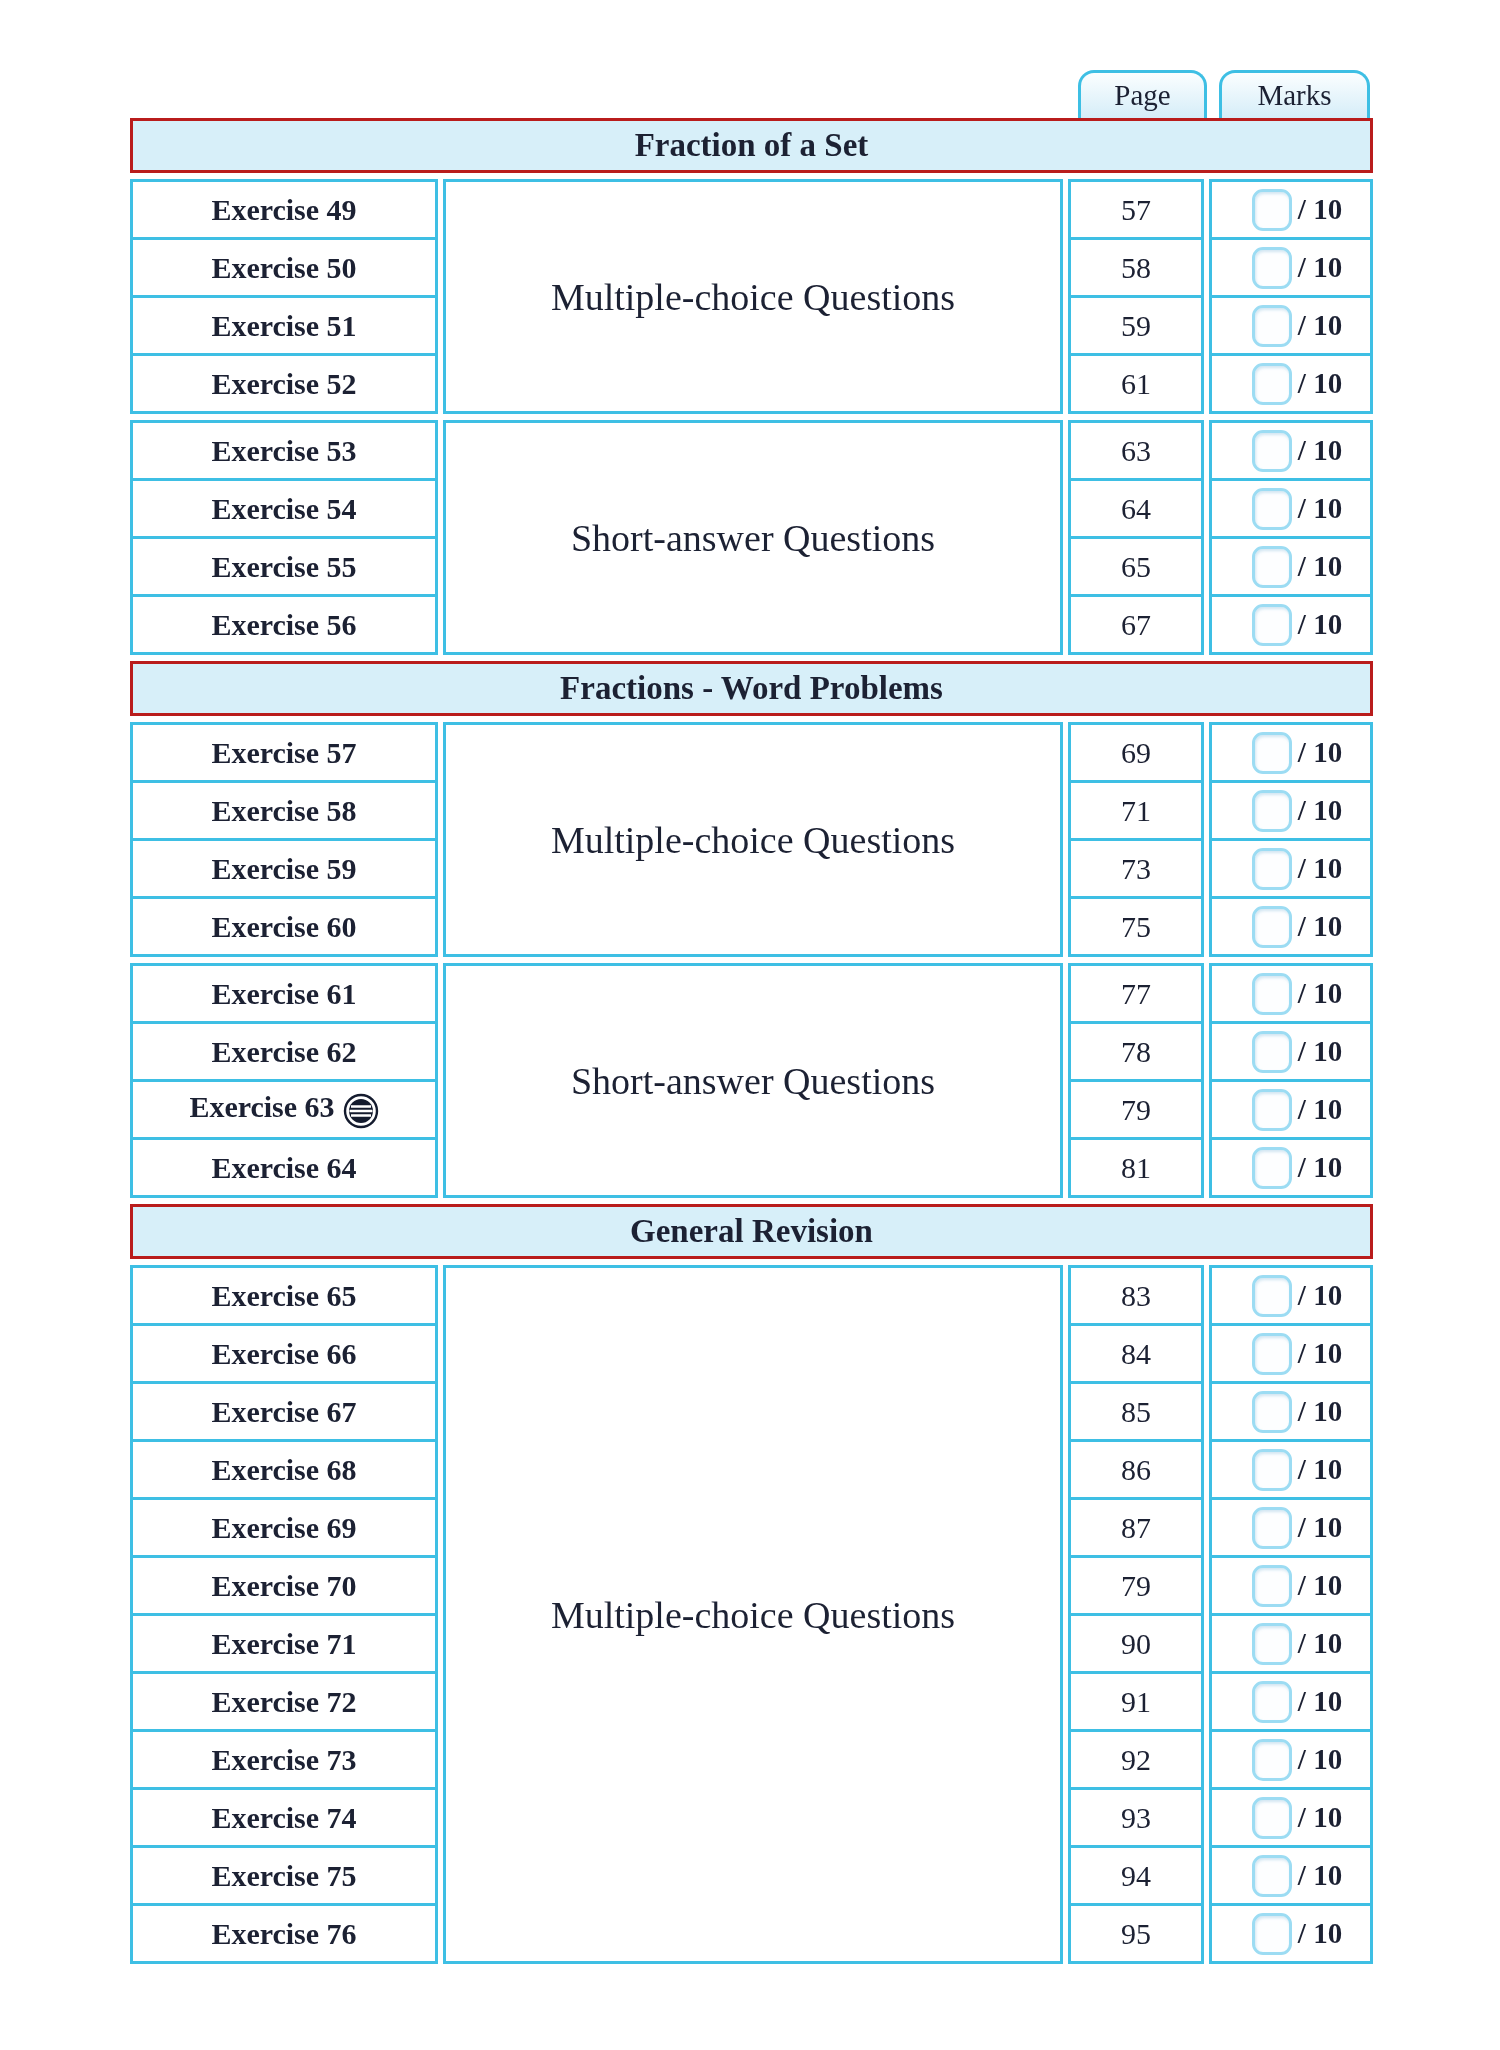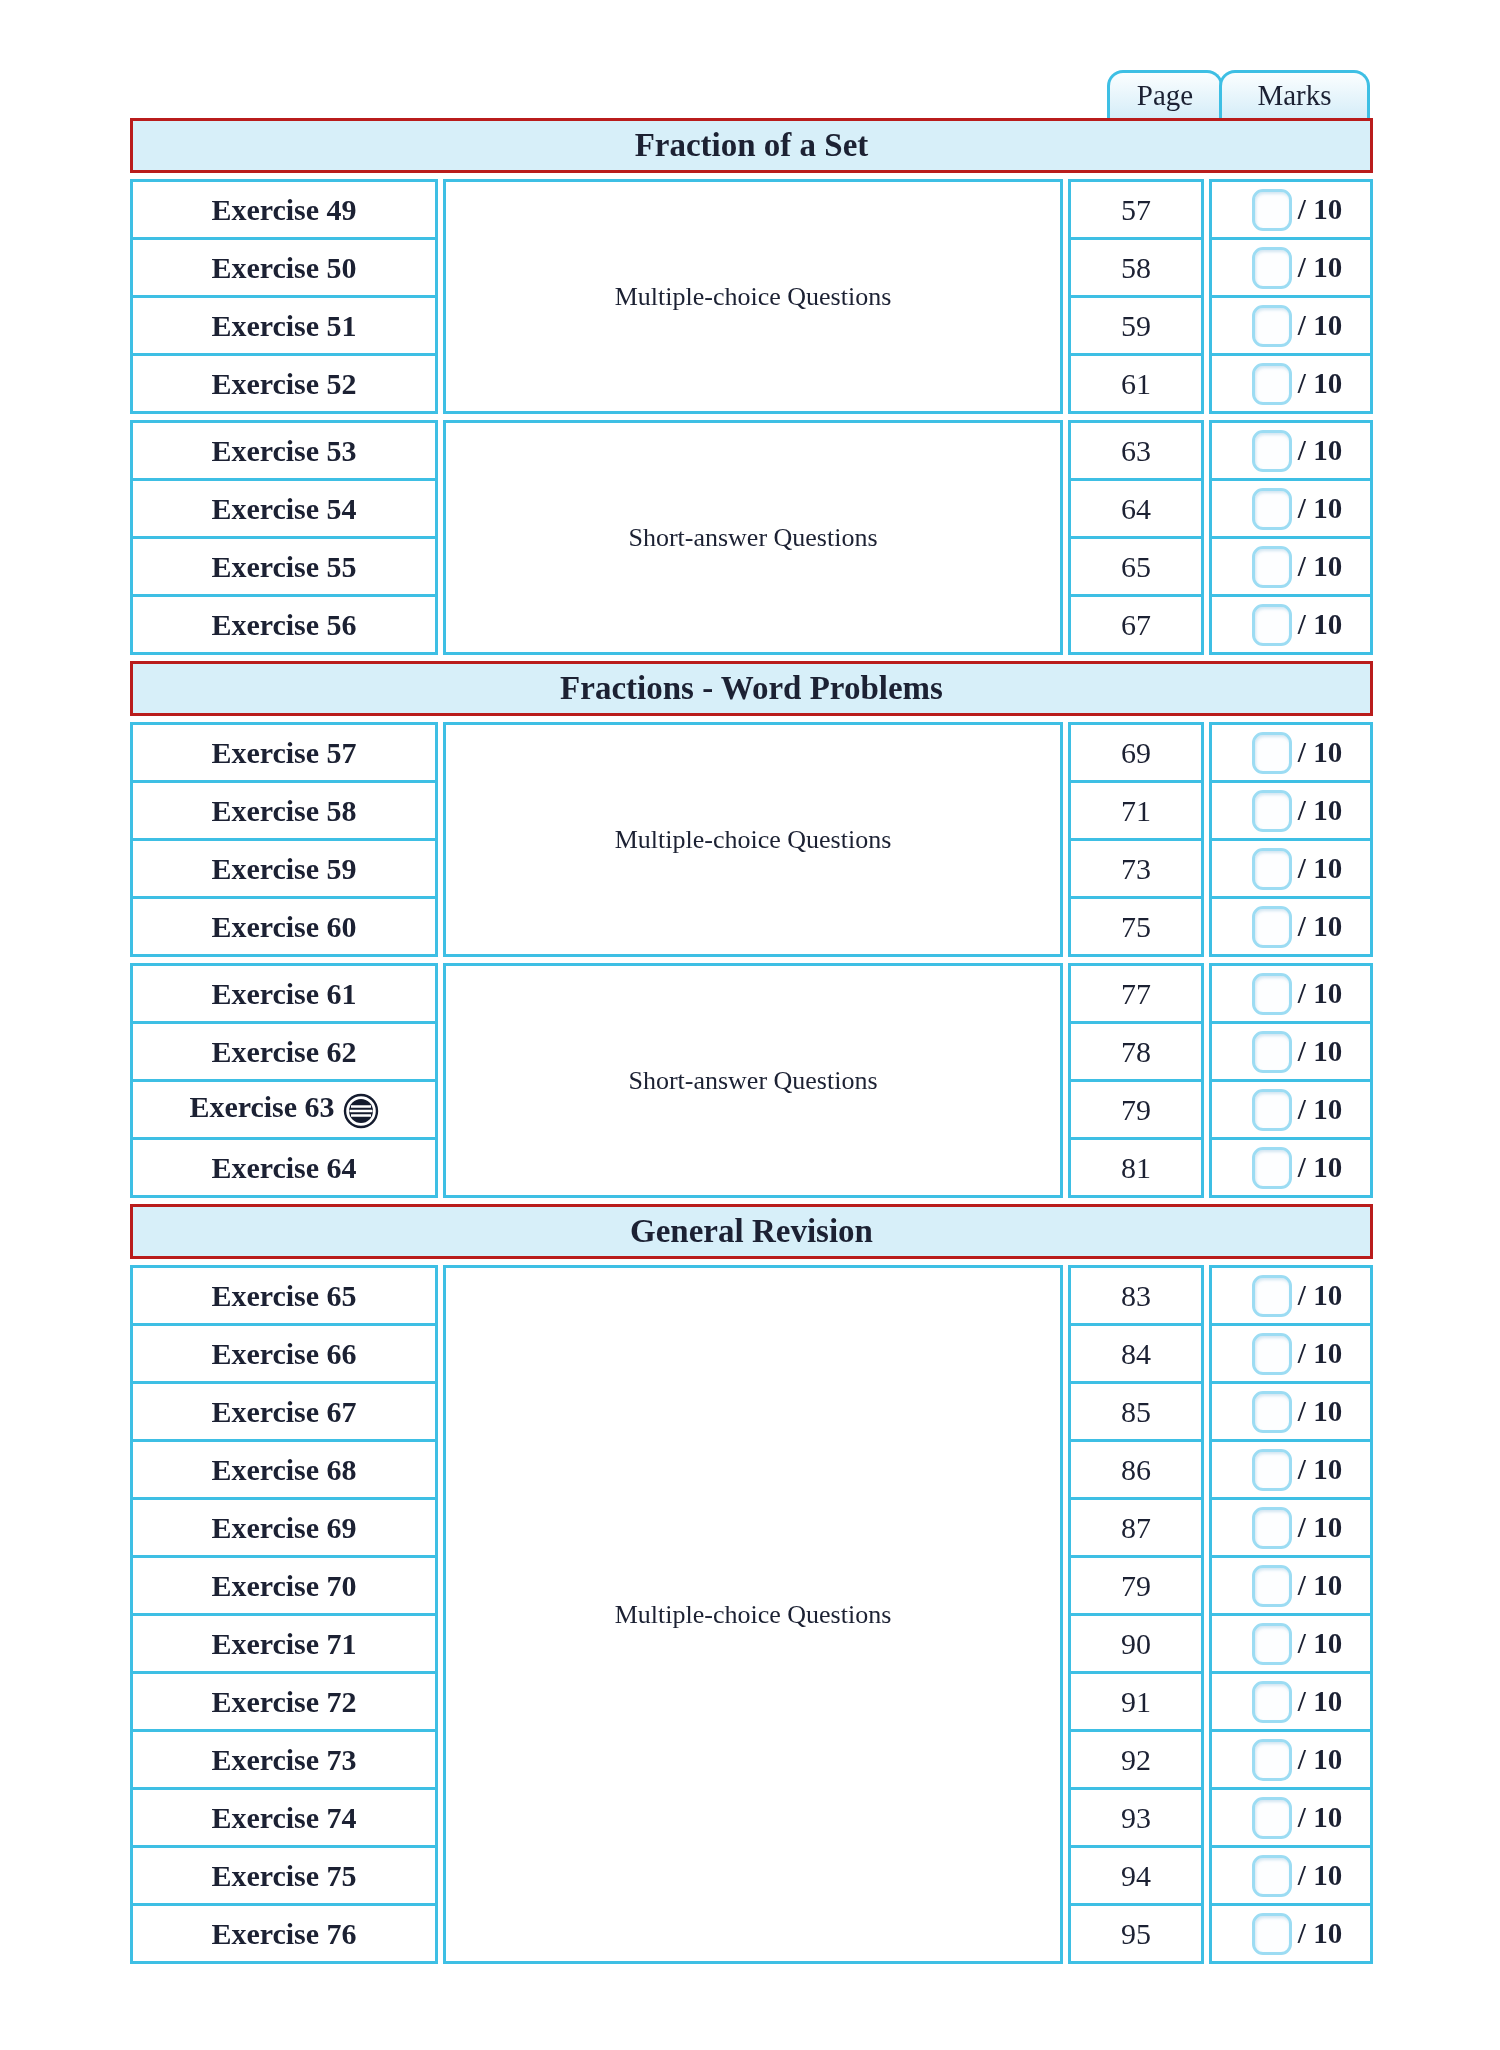--- a/index.html
+++ b/index.html
@@ -36,21 +36,21 @@
     border: 3px solid #3ebfe4;
     border-bottom: none;
     border-radius: 16px 16px 0 0;
     background: linear-gradient(#fbfeff, #d5edf8);
     display: flex;
     align-items: center;
     justify-content: center;
     font-size: 29px;
     color: #1c2133;
   }
-  .tab-page  { left: 948px;  width: 116px; margin-left: 29px; }
+  .tab-page  { left: 948px;  width: 129px; }
   .tab-marks { left: 1089px; width: 151px; }
 
   
   table.contents {
     position: absolute;
     left: 130px;
     top: 118px;
     width: 1240px;
     border-collapse: collapse;
     table-layout: fixed;
@@ -73,21 +73,21 @@
   .spacer-row td { height: 6px; border: none; background: #ffffff; }
   .gap-cell { border: none; background: #ffffff; }
 
   .exercise-cell {
     font-weight: bold;
     font-size: 30px;
     text-align: center;
     white-space: nowrap;
   }
   .type-cell {
-    font-size: 26px;
+    font-size: 38px;
     text-align: center;
   }
   .page-cell {
     font-size: 30px;
     text-align: center;
   }
   .marks-wrap {
     display: flex;
     align-items: center;
     justify-content: center;

